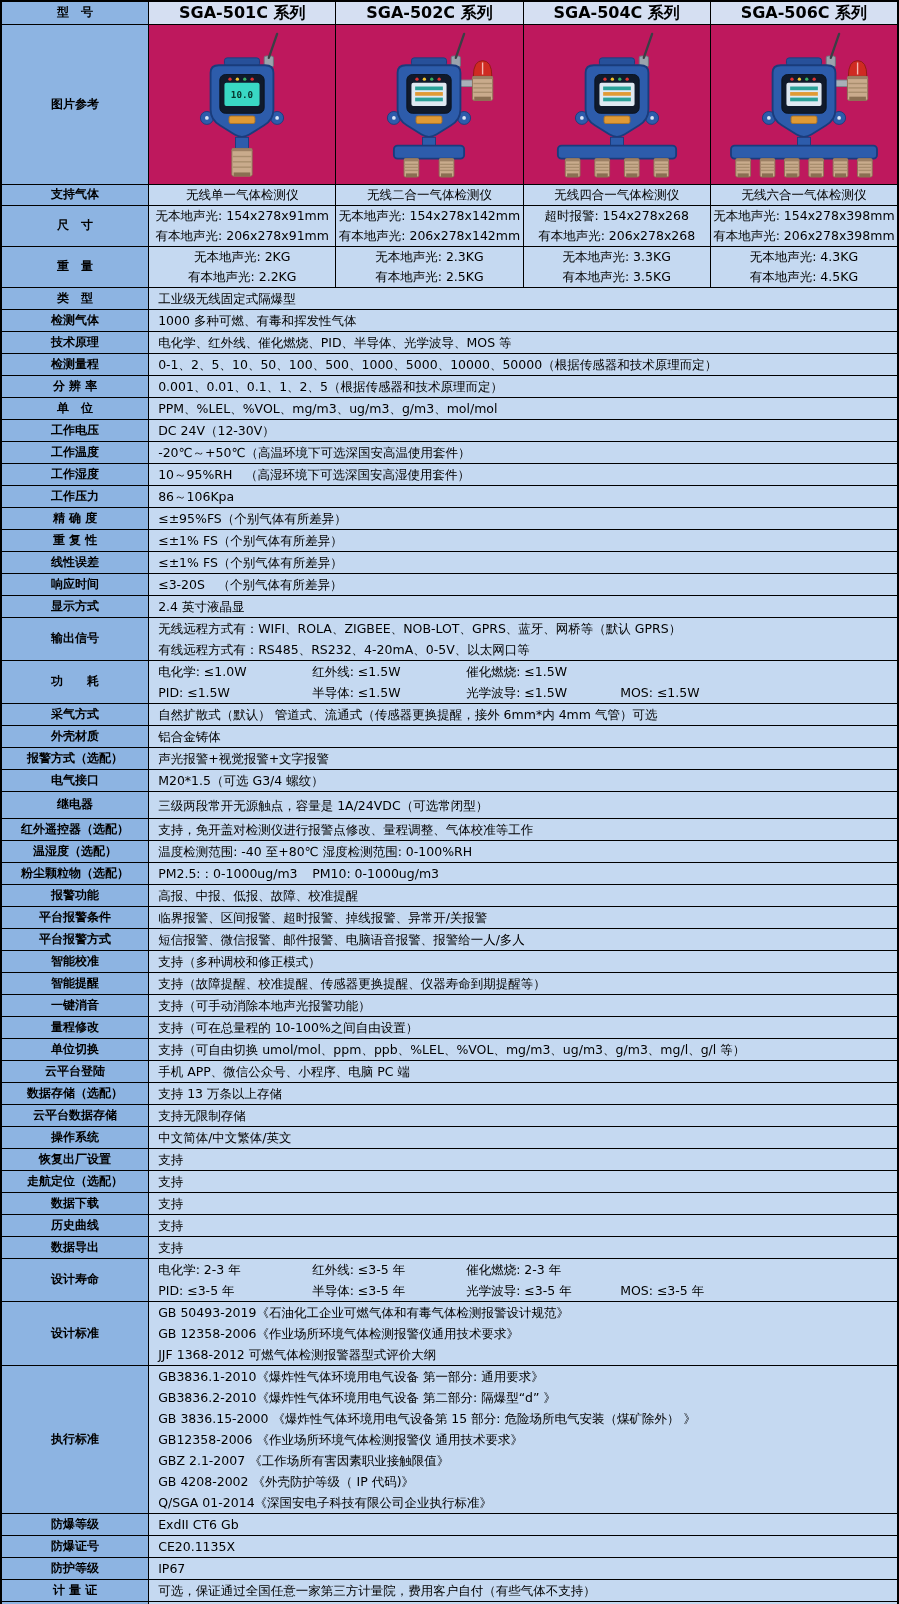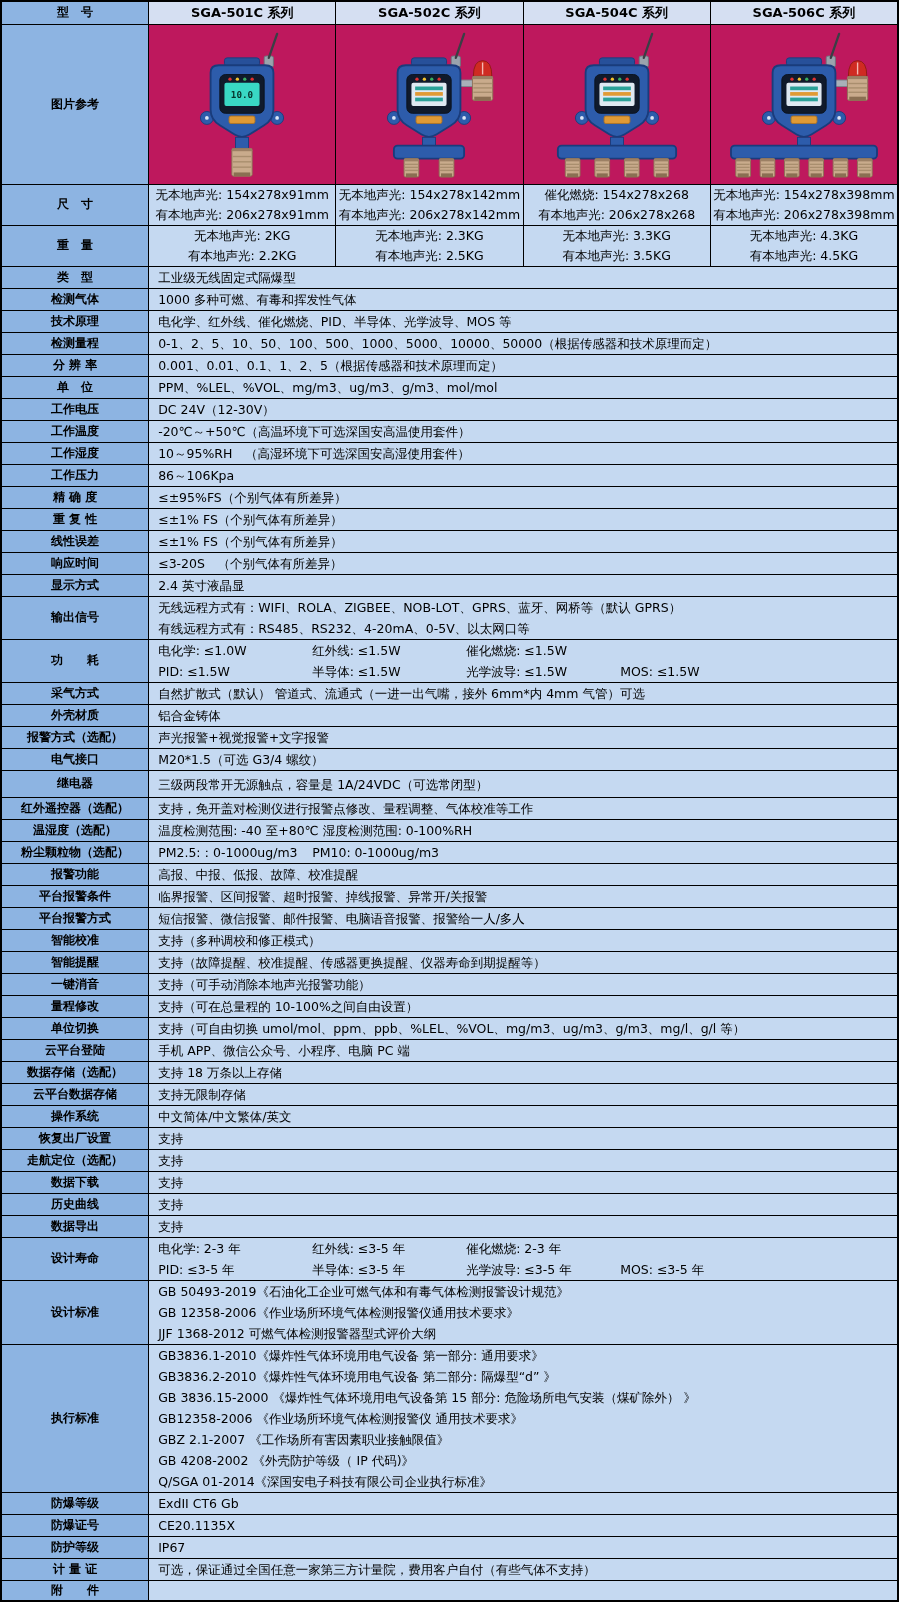--- a/index.html
+++ b/index.html
@@ -3,21 +3,21 @@
 <meta charset="utf-8">
 <style>
   html,body{margin:0;padding:0;background:#fff;}
   body{width:899px;font-family:"DejaVu Sans","Liberation Sans",sans-serif;color:#000;}
   .frame{width:897px;border:1px solid #000;}
   table{border-collapse:collapse;table-layout:fixed;width:897px;}
   col.c-label{width:147px;}
   col.c-val{width:187px;}
   td{border:1px solid #000;overflow:hidden;vertical-align:middle;font-size:12.5px;line-height:1.15;}
   td.label{background:#8DB4E2;text-align:center;font-weight:bold;padding:0 2px;font-size:12px;white-space:nowrap;}
-  td.model{background:#D5DFF2;text-align:center;font-weight:bold;font-size:13px;}
+  td.model{background:#D5DFF2;text-align:center;font-weight:bold;font-size:16px;}
   td.val{background:#C5D9F1;padding:0 4px 0 9px;}
   td.cval{background:#C5D9F1;text-align:center;padding:0 2px;}
   td.img{background:#be185d;text-align:center;vertical-align:middle;padding:0;}
   tr.r-models td{height:20px;}
   tr.r-cols td{height:20px;}
   tr.r-images td{height:159px;}
   tr.r-cols2 td{height:40px;}
   tr.r-single td{height:19px;}
   tr.r-single.tall td{height:26px;}
   .line{white-space:nowrap;line-height:21px;height:21px;}
@@ -222,32 +222,39 @@
               <line x1="127.5" y1="149.75" x2="141.5" y2="149.75" stroke="#a98e6e" stroke-width="1.5"></line>
               <rect x="128.5" y="153" width="12" height="4" fill="#8a6f52"></rect>
               <rect x="152.83333333333331" y="137" width="16" height="20" rx="2" fill="#c9ab8c" stroke="#8d7055"></rect>
               <rect x="152.83333333333331" y="137" width="16" height="3" fill="#9c8064"></rect>
               <line x1="153.83333333333331" y1="143.25" x2="167.83333333333331" y2="143.25" stroke="#a98e6e" stroke-width="1.5"></line>
               <line x1="153.83333333333331" y1="146.5" x2="167.83333333333331" y2="146.5" stroke="#a98e6e" stroke-width="1.5"></line>
               <line x1="153.83333333333331" y1="149.75" x2="167.83333333333331" y2="149.75" stroke="#a98e6e" stroke-width="1.5"></line>
               <rect x="154.83333333333331" y="153" width="12" height="4" fill="#8a6f52"></rect>
             </svg></td>
         </tr>
+        <tr class="r-cols">
+          <td class="label">支持气体</td>
+          <td class="cval">无线单一气体检测仪</td>
+          <td class="cval">无线二合一气体检测仪</td>
+          <td class="cval">无线四合一气体检测仪</td>
+          <td class="cval">无线六合一气体检测仪</td>
+        </tr>
         <tr class="r-cols2">
           <td class="label">尺　寸</td>
           <td class="cval">
             <div class="cline">无本地声光: 154x278x91mm</div>
             <div class="cline">有本地声光: 206x278x91mm</div>
           </td>
           <td class="cval">
             <div class="cline">无本地声光: 154x278x142mm</div>
             <div class="cline">有本地声光: 206x278x142mm</div>
           </td>
           <td class="cval">
-            <div class="cline">催化燃烧: 154x278x268</div>
+            <div class="cline">超时报警: 154x278x268</div>
             <div class="cline">有本地声光: 206x278x268</div>
           </td>
           <td class="cval">
             <div class="cline">无本地声光: 154x278x398mm</div>
             <div class="cline">有本地声光: 206x278x398mm</div>
           </td>
         </tr>
         <tr class="r-cols2">
           <td class="label">重　量</td>
           <td class="cval">
@@ -336,21 +343,21 @@
         </tr>
         <tr class="r-segs">
           <td class="label">功　　耗</td>
           <td class="val" colspan="4">
             <div class="line"><span class="seg">电化学: ≤1.0W</span><span class="seg">红外线: ≤1.5W</span><span class="seg">催化燃烧: ≤1.5W</span></div>
             <div class="line"><span class="seg">PID: ≤1.5W</span><span class="seg">半导体: ≤1.5W</span><span class="seg">光学波导: ≤1.5W</span><span class="seg">MOS: ≤1.5W</span></div>
           </td>
         </tr>
         <tr class="r-single">
           <td class="label">采气方式</td>
-          <td class="val" colspan="4"><span class="line">自然扩散式（默认） 管道式、流通式（一进一出气嘴，接外 6mm*内 4mm 气管）可选</span></td>
+          <td class="val" colspan="4"><span class="line">自然扩散式（默认） 管道式、流通式（传感器更换提醒，接外 6mm*内 4mm 气管）可选</span></td>
         </tr>
         <tr class="r-single">
           <td class="label">外壳材质</td>
           <td class="val" colspan="4"><span class="line">铝合金铸体</span></td>
         </tr>
         <tr class="r-single">
           <td class="label">报警方式（选配）</td>
           <td class="val" colspan="4"><span class="line">声光报警+视觉报警+文字报警</span></td>
         </tr>
         <tr class="r-single">
@@ -408,21 +415,21 @@
         <tr class="r-single">
           <td class="label">单位切换</td>
           <td class="val" colspan="4"><span class="line">支持（可自由切换 umol/mol、ppm、ppb、%LEL、%VOL、mg/m3、ug/m3、g/m3、mg/l、g/l 等）</span></td>
         </tr>
         <tr class="r-single">
           <td class="label">云平台登陆</td>
           <td class="val" colspan="4"><span class="line">手机 APP、微信公众号、小程序、电脑 PC 端</span></td>
         </tr>
         <tr class="r-single">
           <td class="label">数据存储（选配）</td>
-          <td class="val" colspan="4"><span class="line">支持 18 万条以上存储</span></td>
+          <td class="val" colspan="4"><span class="line">支持 13 万条以上存储</span></td>
         </tr>
         <tr class="r-single">
           <td class="label">云平台数据存储</td>
           <td class="val" colspan="4"><span class="line">支持无限制存储</span></td>
         </tr>
         <tr class="r-single">
           <td class="label">操作系统</td>
           <td class="val" colspan="4"><span class="line">中文简体/中文繁体/英文</span></td>
         </tr>
         <tr class="r-single">

